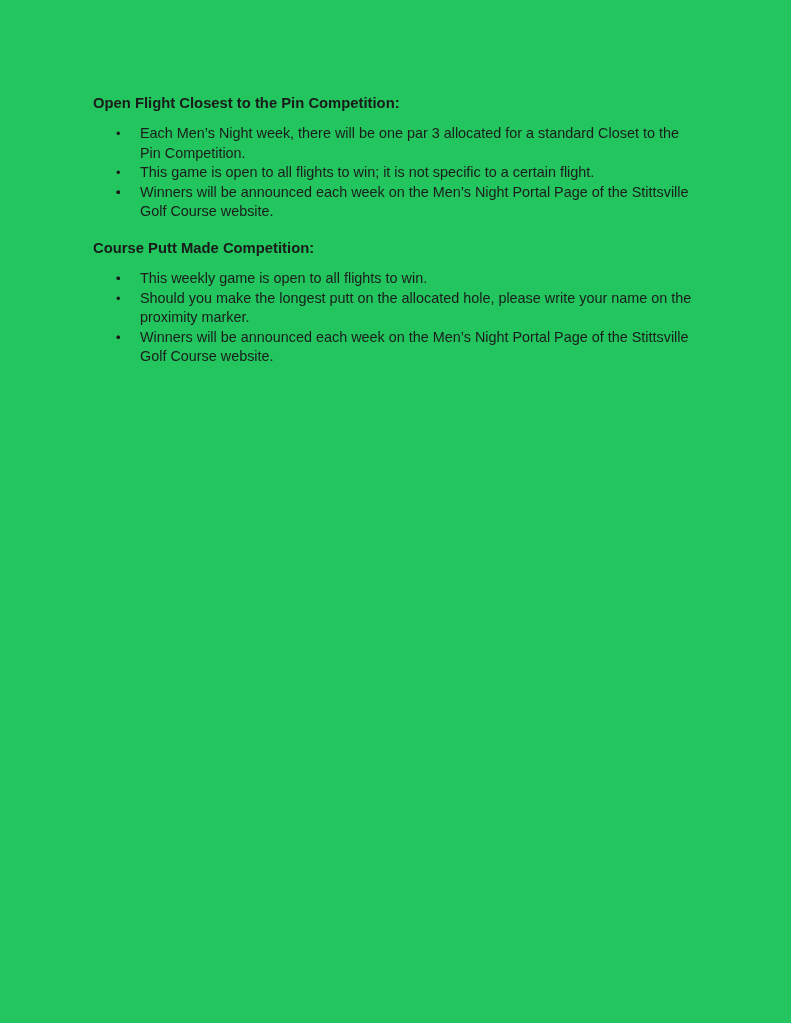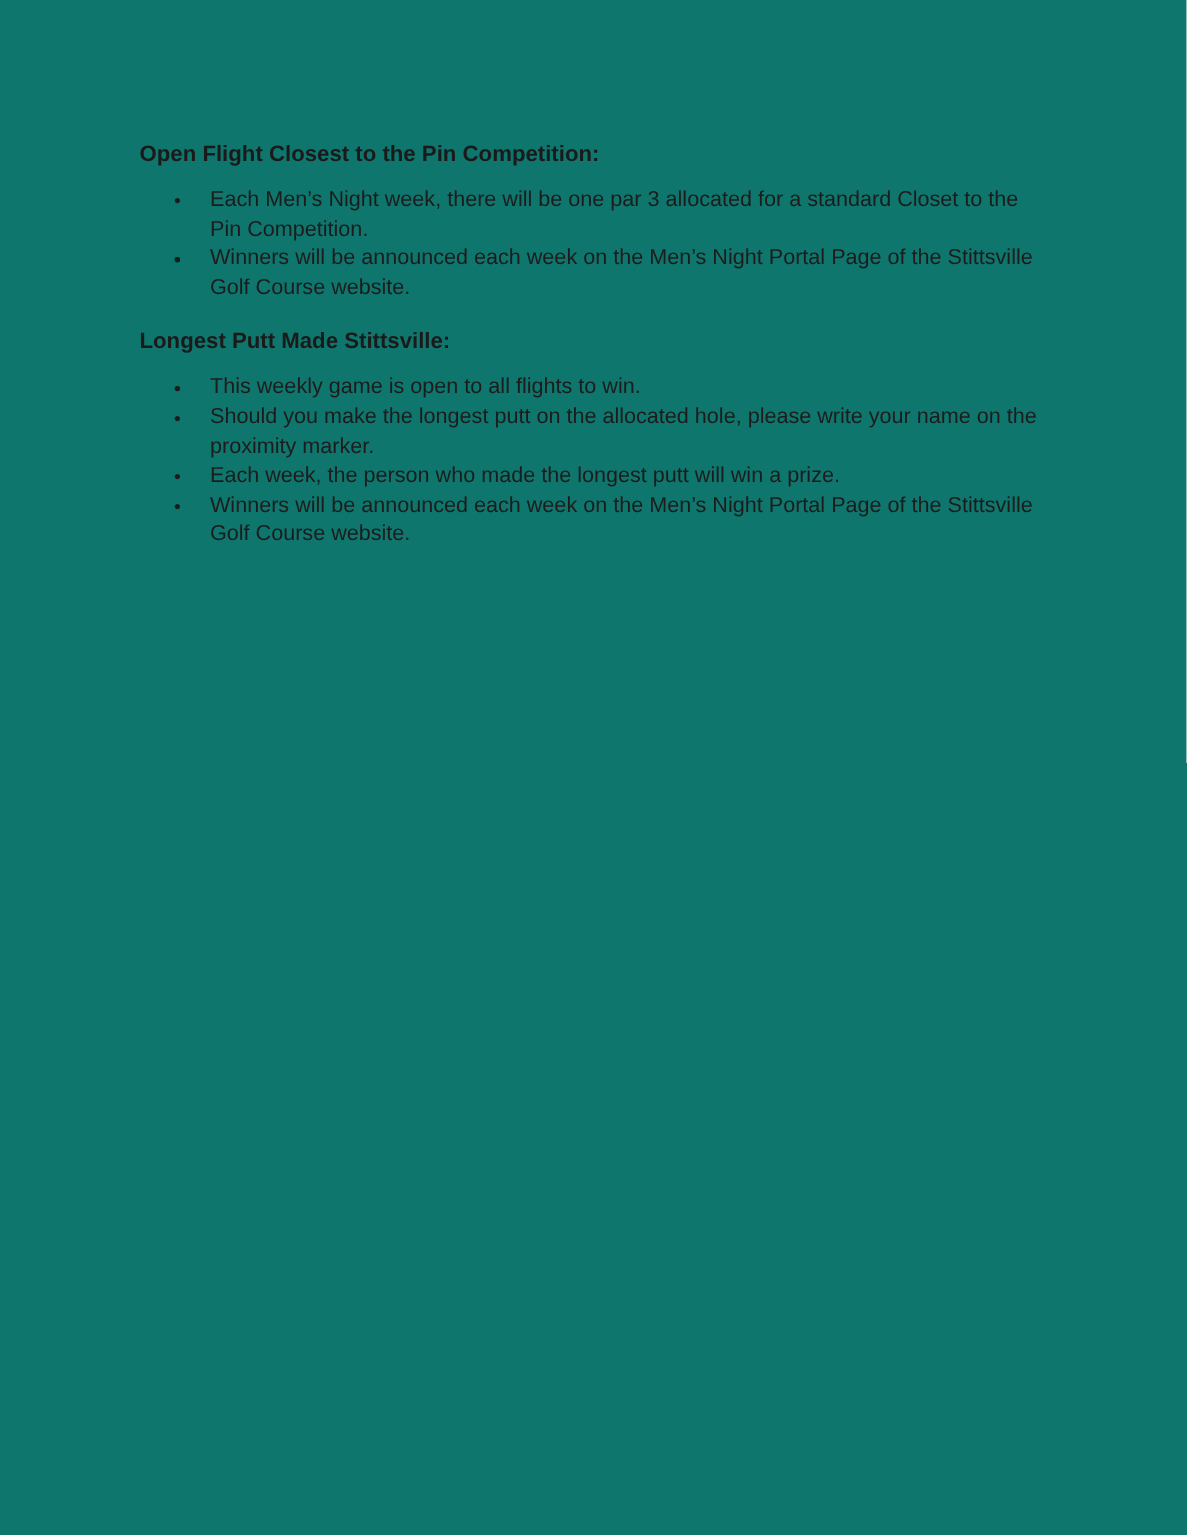--- a/index.html
+++ b/index.html
@@ -4,21 +4,21 @@
 <style>
   html, body {
     margin: 0;
     padding: 0;
     background: #ffffff;
   }
   .doc-page {
     position: relative;
     width: 791px;
     height: 1023px;
-    background: #0f766e;
+    background: #22c55e;
     font-family: "Liberation Sans", sans-serif;
     color: #1c1c1c;
     overflow: hidden;
     box-sizing: border-box;
   }
   .doc-content {
     position: absolute;
     top: 93px;
     left: 93px;
     width: 602px;
@@ -59,51 +59,51 @@
 
     <div class="doc-section">
       <h2 class="section-heading">Open Flight Closest to the Pin Competition:</h2>
       <ul class="bullet-list">
         <li>
           <span class="bullet-dot">•</span>
           <span>Each Men’s Night week, there will be one par 3 allocated for a standard Closet to the Pin Competition.</span>
         </li>
         <li>
           <span class="bullet-dot">•</span>
+          <span>This game is open to all flights to win; it is not specific to a certain flight.</span>
         </li>
         <li>
           <span class="bullet-dot">•</span>
         </li>
         <li>
           <span class="bullet-dot">•</span>
         </li>
         <li>
           <span class="bullet-dot">•</span>
           <span>Winners will be announced each week on the Men’s Night Portal Page of the Stittsville Golf Course website.</span>
         </li>
       </ul>
     </div>
 
     <div class="doc-section">
-      <h2 class="section-heading">Longest Putt Made Stittsville:</h2>
+      <h2 class="section-heading">Course Putt Made Competition:</h2>
       <ul class="bullet-list">
         <li>
           <span class="bullet-dot">•</span>
         </li>
         <li>
           <span class="bullet-dot">•</span>
           <span>This weekly game is open to all flights to win.</span>
         </li>
         <li>
           <span class="bullet-dot">•</span>
           <span>Should you make the longest putt on the allocated hole, please write your name on the proximity marker.</span>
         </li>
         <li>
           <span class="bullet-dot">•</span>
-          <span>Each week, the person who made the longest putt will win a prize.</span>
         </li>
         <li>
           <span class="bullet-dot">•</span>
           <span>Winners will be announced each week on the Men’s Night Portal Page of the Stittsville Golf Course website.</span>
         </li>
       </ul>
     </div>
 
   </div>
 </div>

